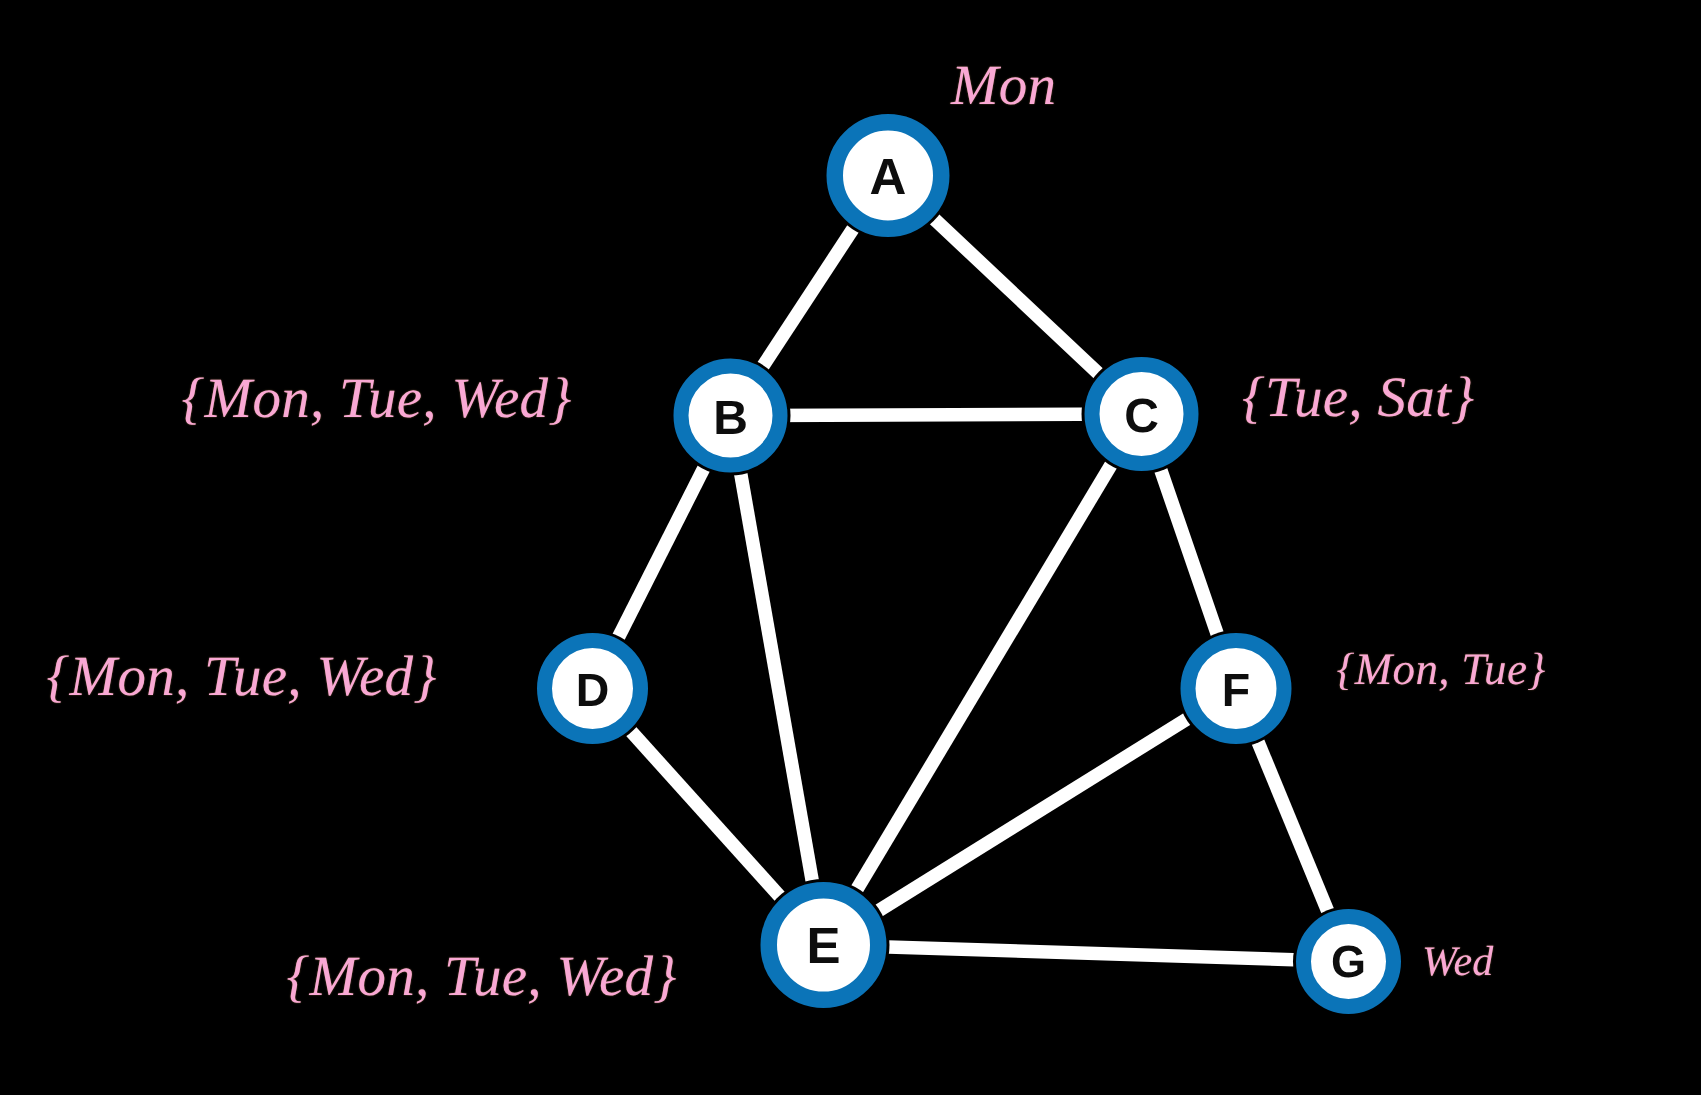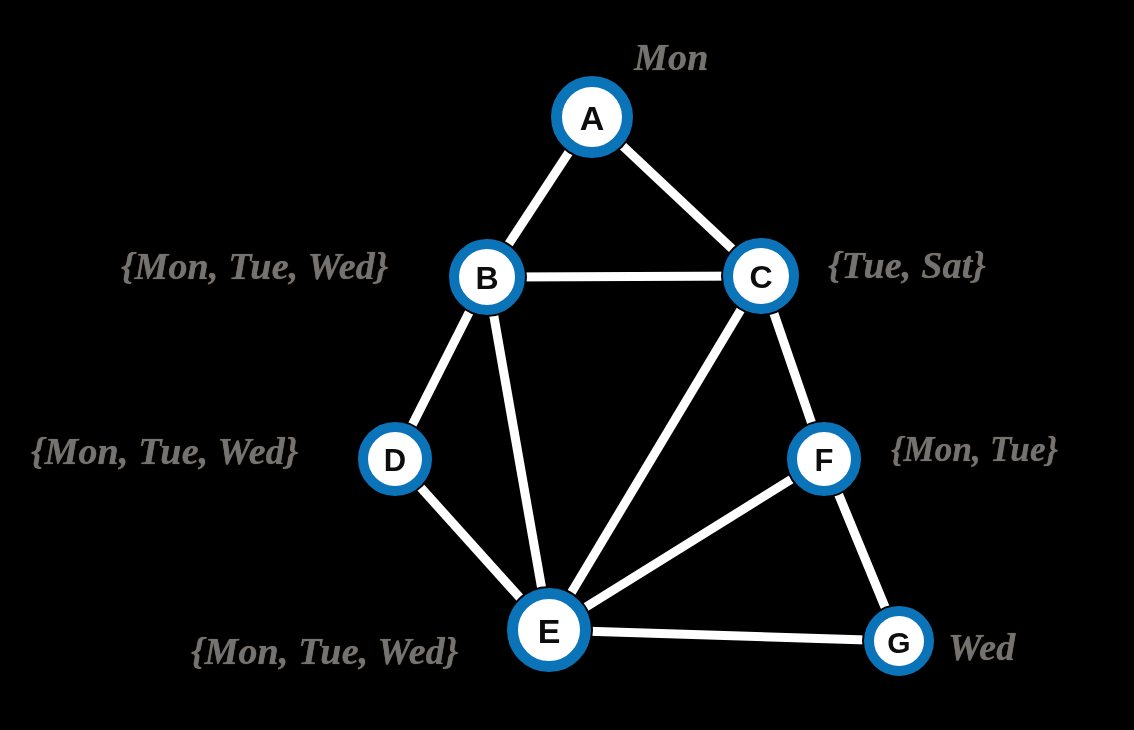--- a/index.html
+++ b/index.html
@@ -45,28 +45,27 @@
   .node-letter {
     fill: #0d0d0d;
     font-family: "Liberation Sans", sans-serif;
     font-weight: bold;
     text-anchor: middle;
     dominant-baseline: central;
     paint-order: stroke;
   }
   .domain-label {
     position: absolute;
-    color: #737373;
+    color: #f9a8d4;
     font-family: "Liberation Serif", serif;
     font-style: italic;
     white-space: nowrap;
     letter-spacing: 0.2px;
     text-shadow: 0 0 1px rgba(255,190,120,0.55), 0 0 2px rgba(0,0,0,0.8);
     line-height: 1;
-    font-weight: bold;
   }
 </style>
 </head>
 <body>
 
 <div id="canvas-wrap">
 
   <svg id="graph-svg" viewBox="0 0 1134 730">
     <g id="edge-halo-layer">
         <line x1="592" y1="117" x2="487" y2="277" class="edge-halo"></line>
@@ -131,18 +130,18 @@
           <text x="899" y="642" class="node-letter" font-size="30" fill="#0d0d0d">G</text>
         </g>
       </g>
   </svg>
 
   <div id="label-layer">
       <div class="domain-label" style="left: 634px; top: 38px; font-size: 38px;">Mon</div>
       <div class="domain-label" style="left: 121px; top: 247px; font-size: 38px;">{Mon, Tue, Wed}</div>
       <div class="domain-label" style="left: 828px; top: 246px; font-size: 38px;">{Tue, Sat}</div>
       <div class="domain-label" style="left: 31px; top: 432px; font-size: 38px;">{Mon, Tue, Wed}</div>
-      <div class="domain-label" style="left: 891px; top: 432px; font-size: 35px;">{Mon, Tue}</div>
+      <div class="domain-label" style="left: 891px; top: 432px; font-size: 30px;">{Mon, Tue}</div>
       <div class="domain-label" style="left: 191px; top: 632px; font-size: 38px;">{Mon, Tue, Wed}</div>
-      <div class="domain-label" style="left: 948px; top: 628px; font-size: 38px;">Wed</div>
+      <div class="domain-label" style="left: 948px; top: 628px; font-size: 28px;">Wed</div>
     </div>
 
 </div>
 
 </body></html>

